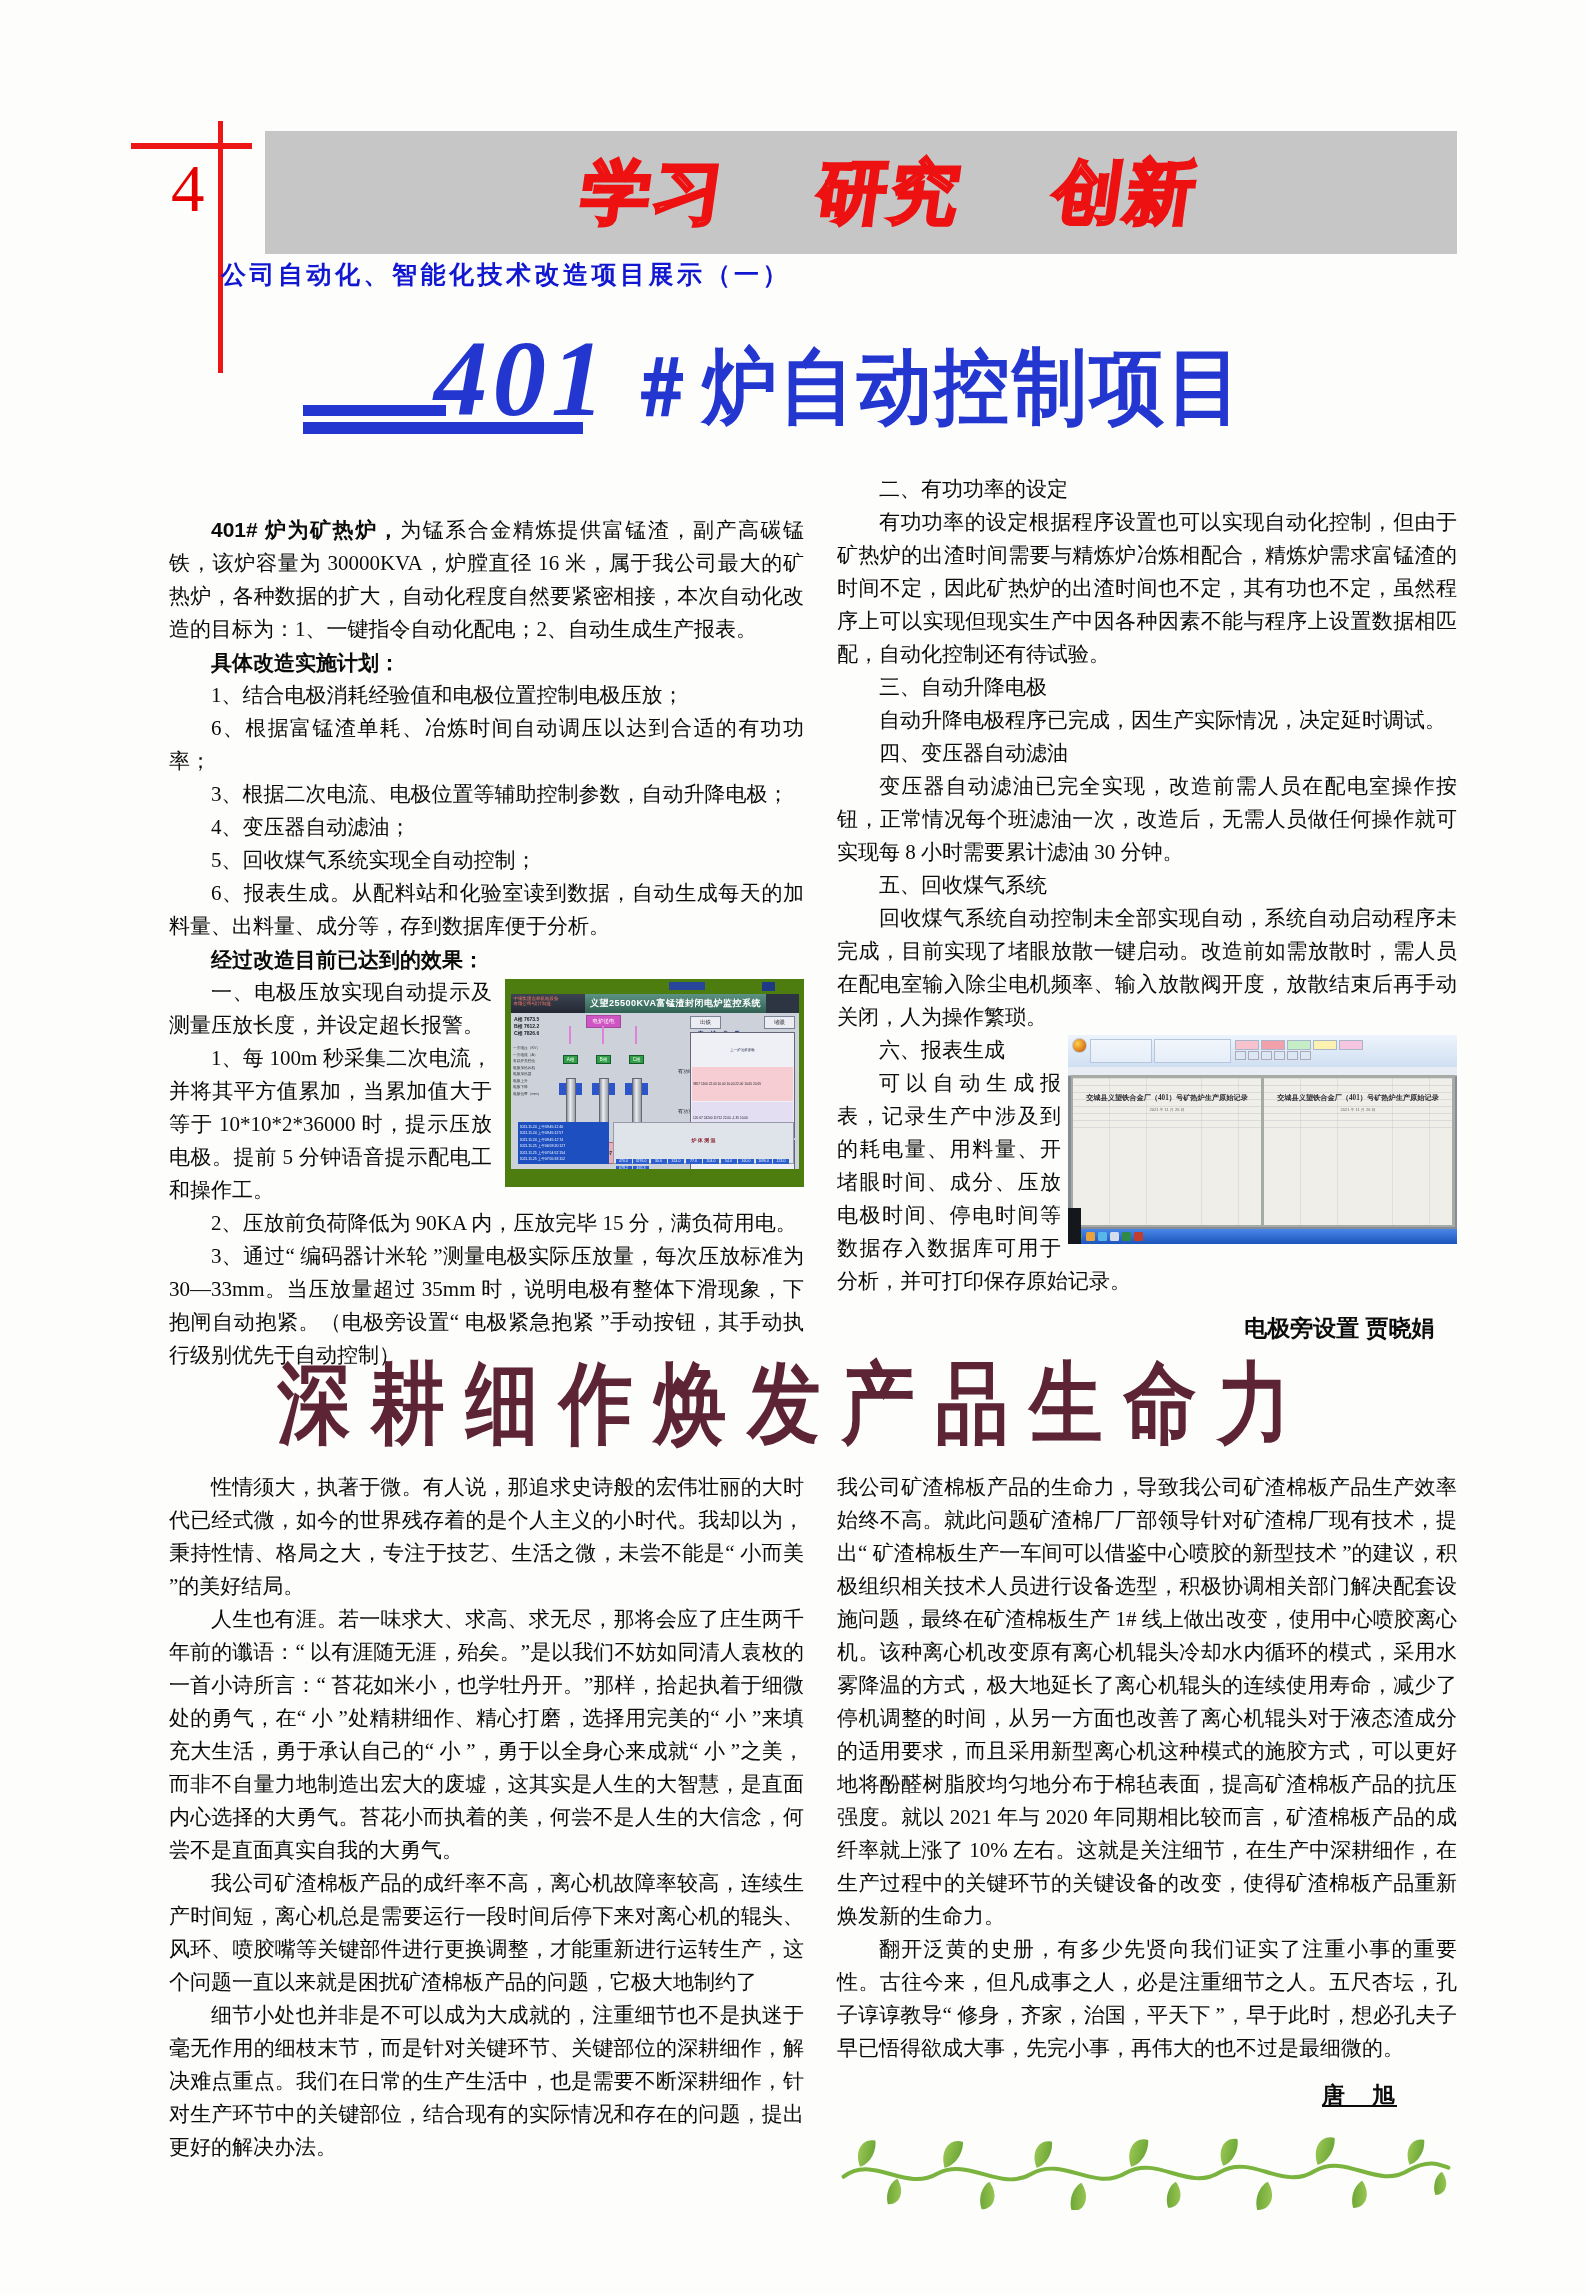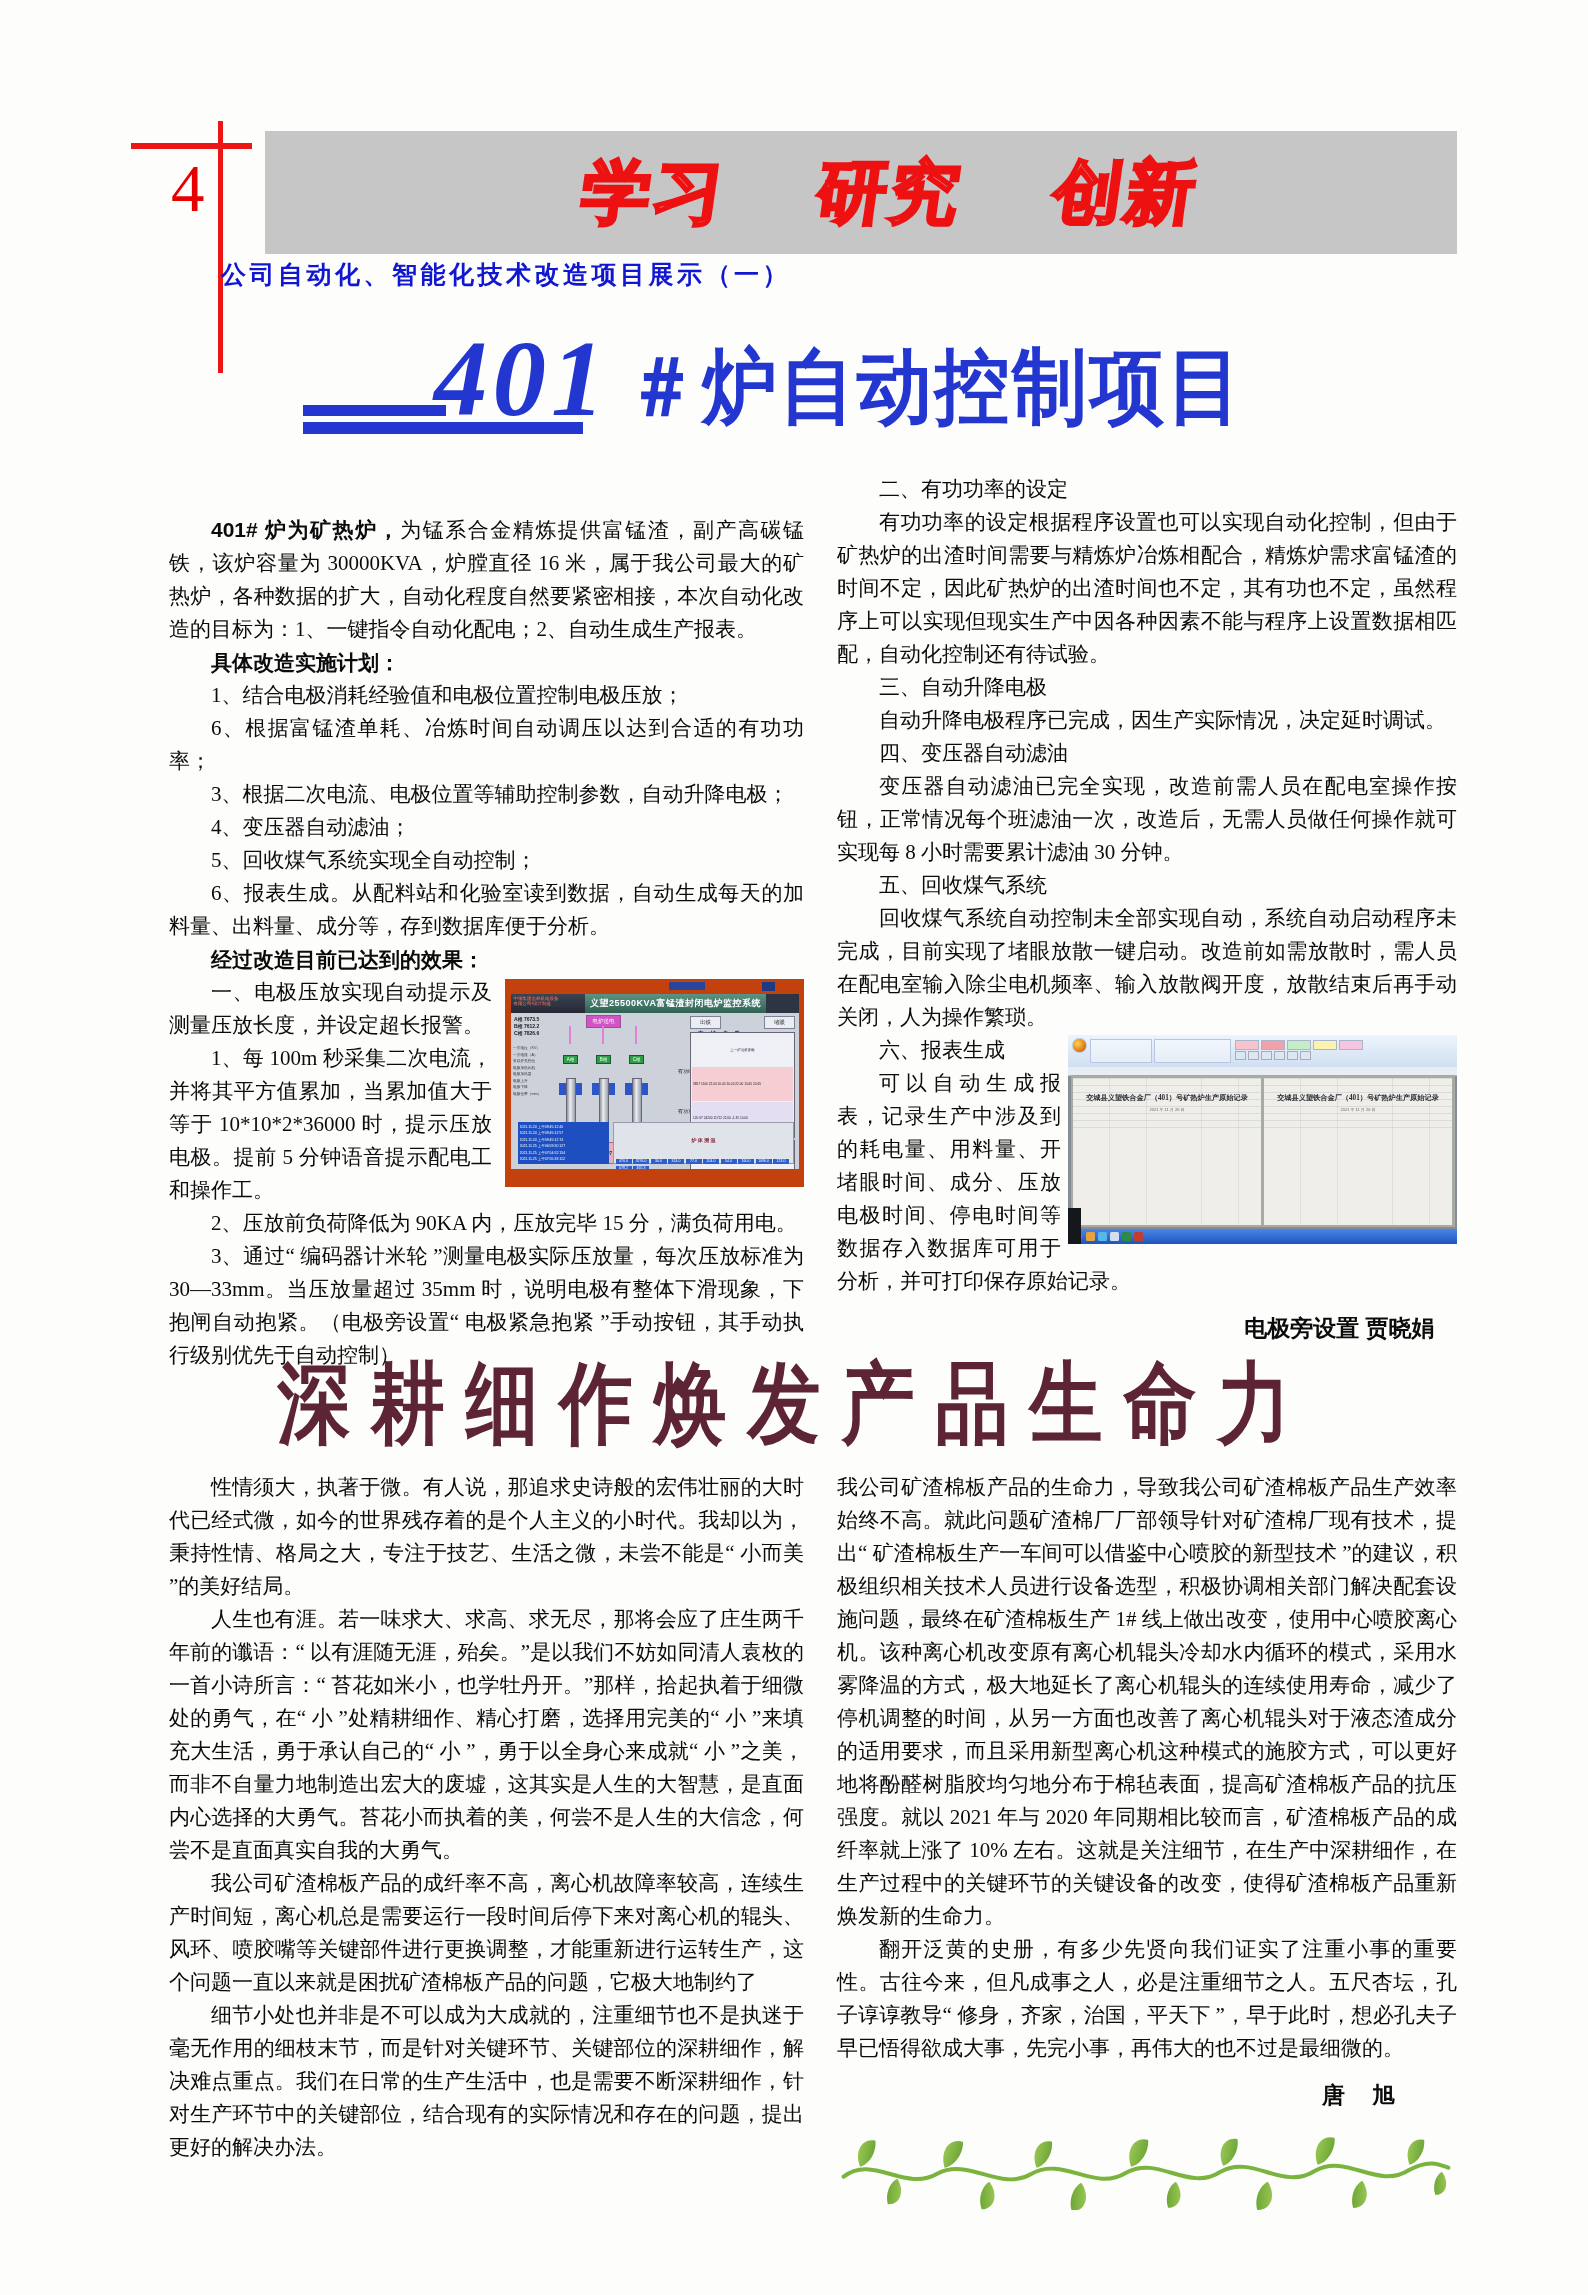--- a/index.html
+++ b/index.html
@@ -33,28 +33,28 @@
   .col{position:absolute;width:635px;font-size:21px;line-height:33px;text-align:justify;}
   #a1c1{left:169px;top:473px;margin-top:40px;}
   #a1c2{left:837px;top:473px;width:620px;}
   #a2c1{left:169px;top:1471px;}
   #a2c2{left:837px;top:1471px;width:620px;}
   .para{margin:0;text-indent:2em;}
   .para.cont{text-indent:0;}
   .hei,.lead-b{font-family:"Liberation Sans",sans-serif;font-weight:bold;}
   .byline{clear:both;text-align:right;font-family:"Liberation Sans",sans-serif;font-weight:bold;
           font-size:23px;margin-top:14px;padding-right:22.4px;}
-  .byline2{padding-right:60px;letter-spacing:2px;}
+  .byline2{padding-right:60px;letter-spacing:2px;text-decoration:underline;}
 
   
   .t2{position:absolute;left:0;top:1345px;width:1589px;text-align:center;font-weight:bold;font-size:73px;
       letter-spacing:21px;color:#5c2434;transform:scaleY(1.22);transform-origin:top;}
 
   
-  .ph1{float:right;width:299px;height:208px;margin:3px 0 7px 13px;background:#c2410c;position:relative;
+  .ph1{float:right;width:299px;height:208px;margin:3px 0 7px 13px;background:#4d7c0f;position:relative;
        font-family:"Liberation Sans",sans-serif;}
   .ph1-glow1{position:absolute;top:3px;left:164px;width:36px;height:8px;background:#27459a;}
   .ph1-glow2{position:absolute;top:2.5px;right:29px;width:13px;height:9px;background:#1f3a85;}
   .ph1-screen{position:absolute;left:6px;top:15px;right:5px;bottom:18px;background:#ccd1da;overflow:hidden;}
   .ph1-head{height:19px;display:flex;background:linear-gradient(180deg,#5d9384,#2f6052);}
   .ph1-org{width:74px;padding:1.5px 2.5px;font-size:4.5px;line-height:5.5px;color:#ff7a66;
            background:linear-gradient(180deg,#3c4452,#232833);box-sizing:border-box;}
   .ph1-title{flex:1;color:#fff;font-weight:bold;font-size:9px;display:flex;align-items:center;justify-content:center;letter-spacing:0.5px;}
   .ph1-date{width:33px;background:#2d3442;font-size:4px;color:#ff8877;padding:1.5px;box-sizing:border-box;line-height:5px;}
   .ph1-body{position:absolute;top:19px;left:0;right:0;bottom:0;font-size:4.5px;color:#1c1c22;}

